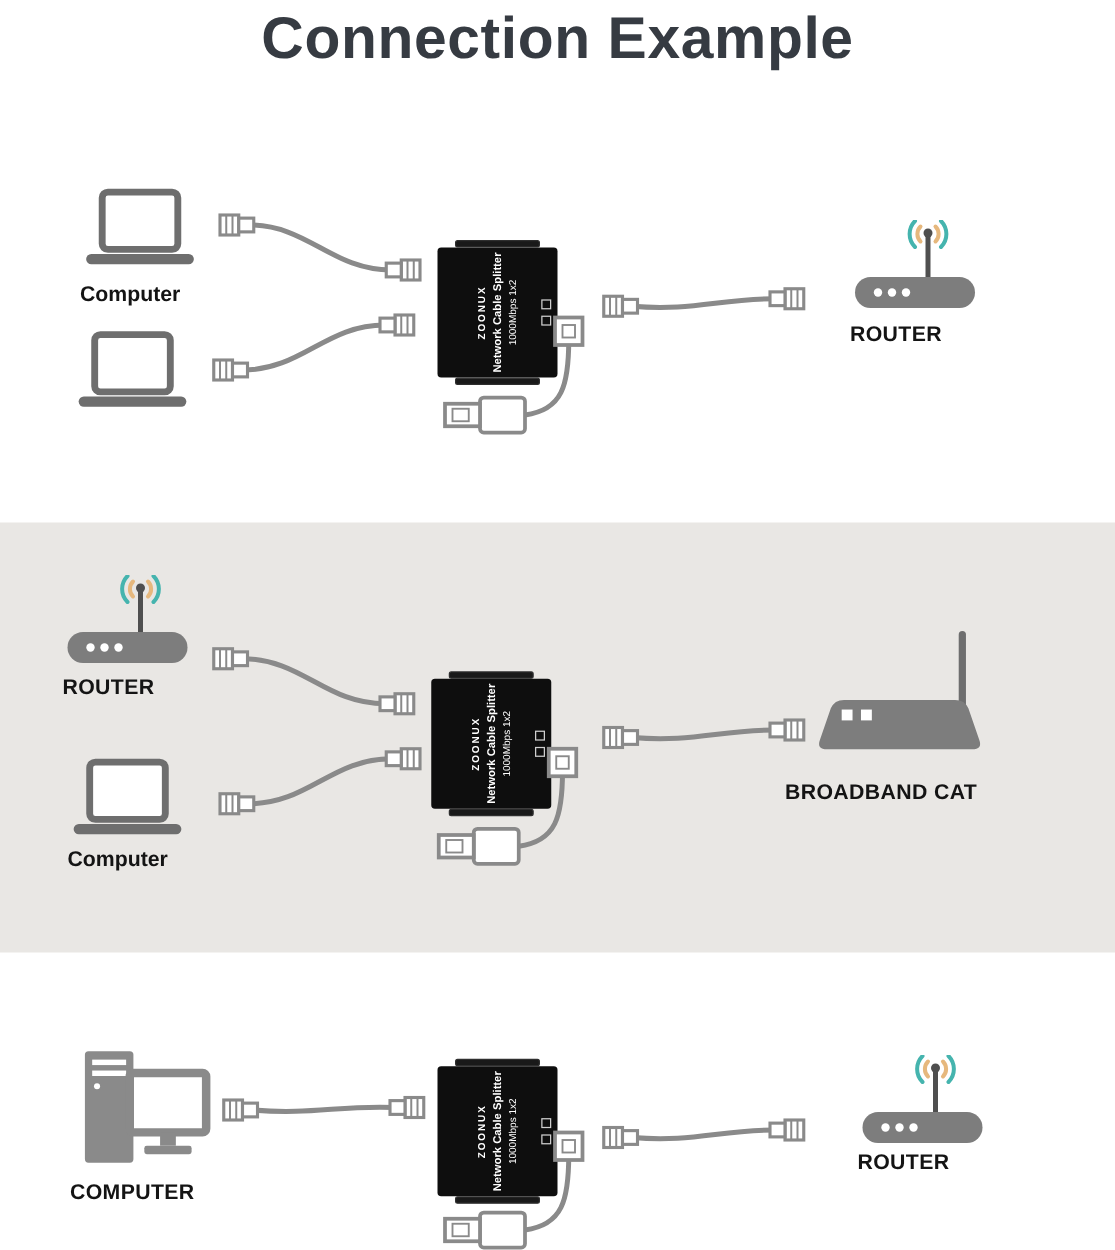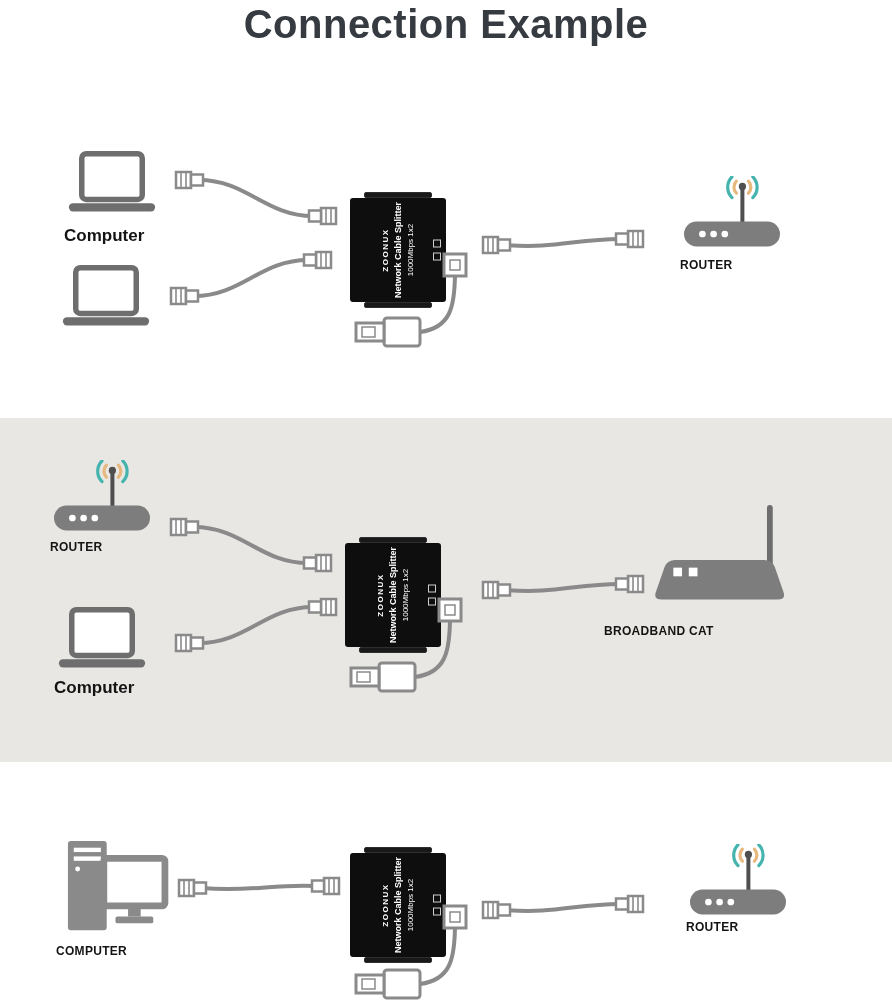--- a/index.html
+++ b/index.html
@@ -1,27 +1,27 @@
 <!DOCTYPE html>
 <html><head>
 <meta charset="utf-8">
 <style>
   * { margin:0; padding:0; box-sizing:border-box; }
   body { background:#ffffff; width:892px; font-family:"Liberation Sans", sans-serif; }
   .canvas { position:relative; width:892px; height:1000px; background:#ffffff; overflow:hidden; }
   .abs { position:absolute; }
   .title {
     position:absolute; top:2px; left:0; width:100%;
-    text-align:center; font-size:40px; font-weight:800;
+    text-align:center; font-size:47px; font-weight:800;
     color:#363b42; letter-spacing:0.5px;
   }
   .band-gray { position:absolute; left:0; top:418px; width:892px; height:344px; background:#e9e7e4; }
   .dev-label { position:absolute; font-weight:700; color:#141414; }
   .lbl-lg { font-size:17px; }
-  .lbl-md { font-size:12px; letter-spacing:0.3px; }
+  .lbl-md { font-size:17px; letter-spacing:0.3px; }
   .cable { fill:none; stroke:#8a8a8a; stroke-width:4; }
   .splitter { position:absolute; width:96px; height:104px; background:#0e0e0e; border-radius:3px; }
   .flange { position:absolute; left:14px; right:14px; height:6px; background:#191919; border:1px solid #2e2e2e; border-radius:2px; }
   .f-top { top:-6px; }
   .f-bottom { bottom:-6px; }
   .splitter-label {
     position:absolute; left:50%; top:50%; width:104px; height:96px;
     transform:translate(-50%,-50%) rotate(-90deg);
     display:flex; flex-direction:column; align-items:center; justify-content:center;
     gap:3px; color:#ffffff; text-align:center;
@@ -192,21 +192,21 @@
 
     <svg class="abs" style="left:472px;top:560px" width="182" height="60" viewBox="0 0 182 60">
       <path class="cable" d="M34 30 C 82 34, 104 24, 148 24"></path>
       <use href="#g-plug" transform="translate(10,30)"></use>
       <use href="#g-plug" transform="translate(172,24) rotate(180)"></use>
     </svg>
 
     <svg class="abs" style="left:652px;top:502px" width="145" height="111" viewBox="0 0 150 115">
         <use href="#g-modem"></use>
       </svg>
-    <div class="dev-label lbl-md" style="left:604px;top:624px;width:185px">BROADBAND CAT</div>
+    <div class="dev-label lbl-md" style="left:628px;top:624px;width:185px">BROADBAND CAT</div>
   </div>
 
   <div>
 
     <svg class="abs" style="left:58px;top:838px" width="112" height="97" viewBox="0 0 115 100">
         <use href="#g-desktop"></use>
       </svg>
     <div class="dev-label lbl-md" style="left:56px;top:944px;width:120px">COMPUTER</div>
 
     <svg class="abs" style="left:168px;top:858px" width="182" height="60" viewBox="0 0 182 60">

